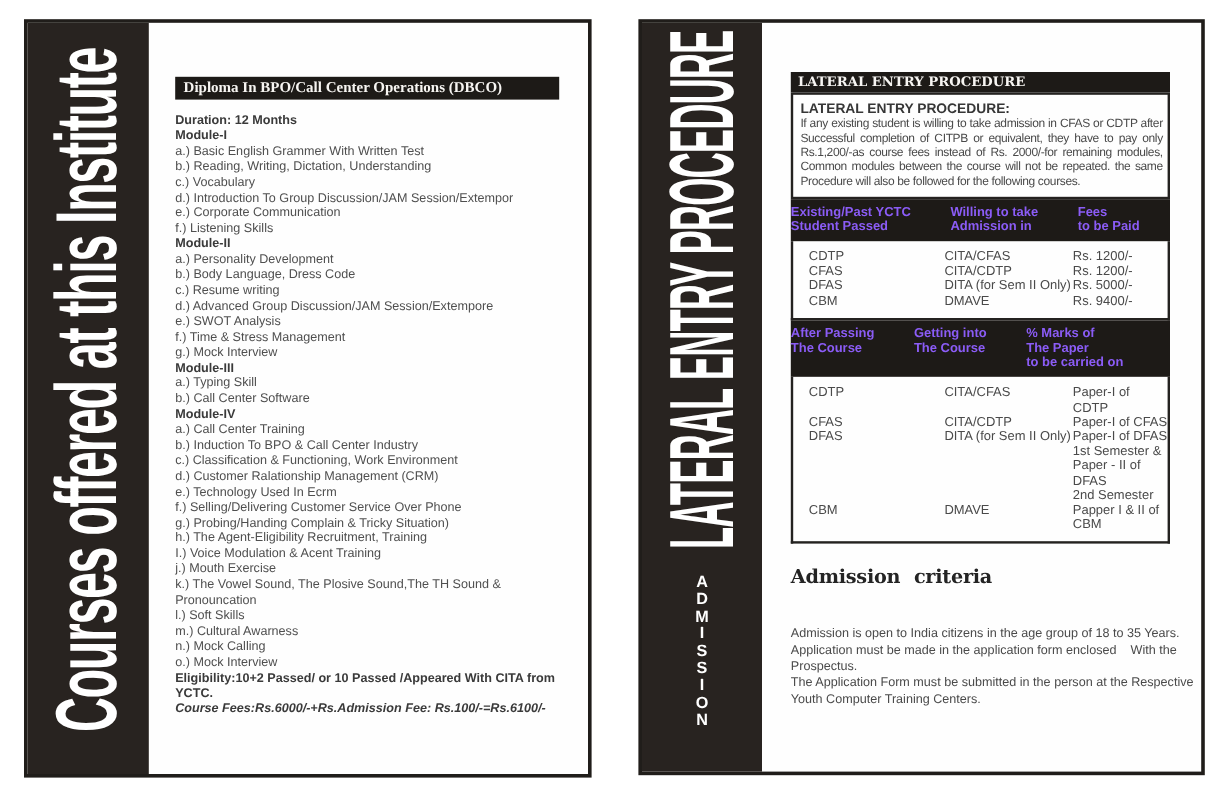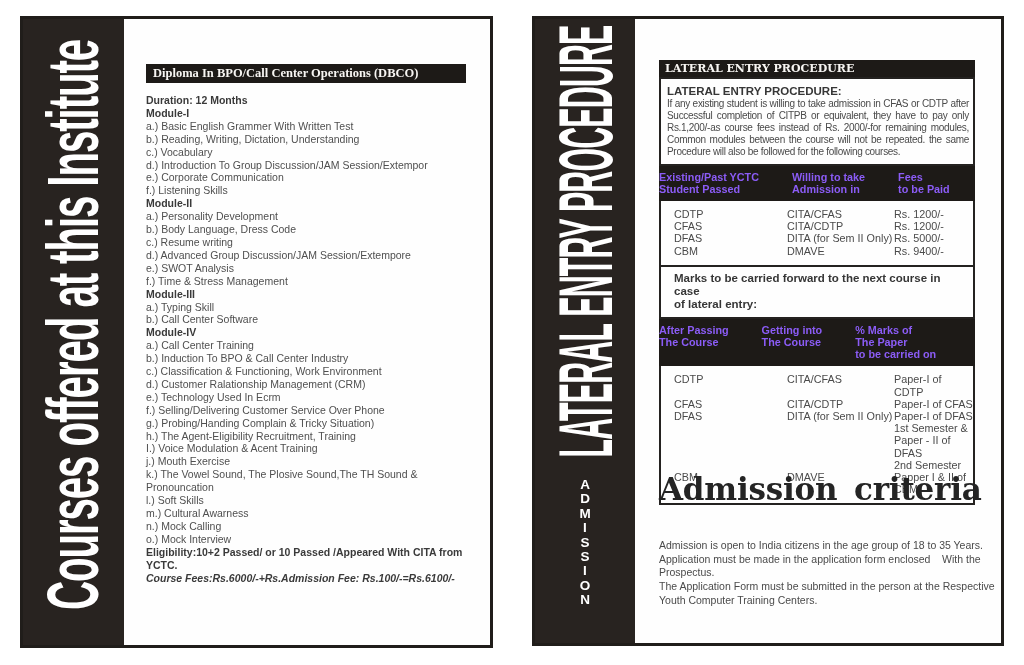--- a/index.html
+++ b/index.html
@@ -63,21 +63,21 @@
   .tbody{border:2px solid #242220;border-top:none;padding:7px 0 8px;}
   .trow{display:flex;font-size:10.8px;line-height:12.2px;color:#4a4a4a;}
   .td{white-space:pre-line;}
   .marksbox{
     border:2px solid #242220;border-top:none;padding:5px 10px 6px 13px;font-weight:bold;
     font-size:11.5px;line-height:13px;color:#363636;white-space:pre-line;
   }
 
   .admission{position:absolute;left:24px;top:452px;width:342px;}
   .admission .h{
-    font-family:"DejaVu Serif", serif;font-weight:bold;font-size:31px;color:#242424;
+    font-family:"DejaVu Serif", serif;font-weight:bold;font-size:16px;color:#242424;
     letter-spacing:-0.2px;word-spacing:6px;
   }
   .admission .p{margin-top:32px;font-size:10.5px;line-height:13.7px;color:#4a4a4a;white-space:pre;}
 </style>
 </head>
 <body>
 
 <div class="page" id="left-page">
   <div class="sidebar">
     <div class="vwrap">
@@ -111,20 +111,21 @@
         <div class="course-line">b.) Body Language, Dress Code</div>
 
         <div class="course-line">c.) Resume writing</div>
 
         <div class="course-line">d.) Advanced Group Discussion/JAM Session/Extempore</div>
 
         <div class="course-line">e.) SWOT Analysis</div>
 
         <div class="course-line">f.) Time &amp; Stress Management</div>
 
+        <div class="course-line">g.) Mock Interview</div>
 
         <div class="course-line bold">Module-III</div>
 
         <div class="course-line">a.) Typing Skill</div>
 
         <div class="course-line">b.) Call Center Software</div>
 
         <div class="course-line bold">Module-IV</div>
 
         <div class="course-line">a.) Call Center Training</div>
@@ -224,22 +225,20 @@
             <div class="td c3">Rs. 5000/-</div>
           </div>
 
           <div class="trow">
             <div class="td c1">CBM</div>
             <div class="td c2">DMAVE</div>
             <div class="td c3">Rs. 9400/-</div>
           </div>
         </div>
 
-      <div class="marksbox">Marks to be carried forward to the next course in case
-of lateral entry:</div>
 
       <div class="thead">
 
           <div class="th">After Passing
 The Course</div>
 
           <div class="th">Getting into
 The Course</div>
 
           <div class="th">% Marks of

